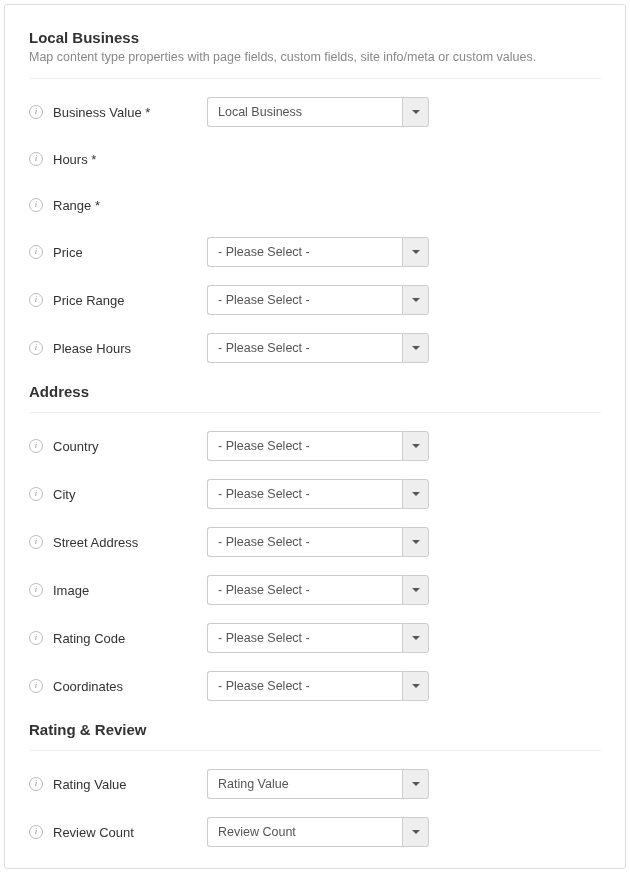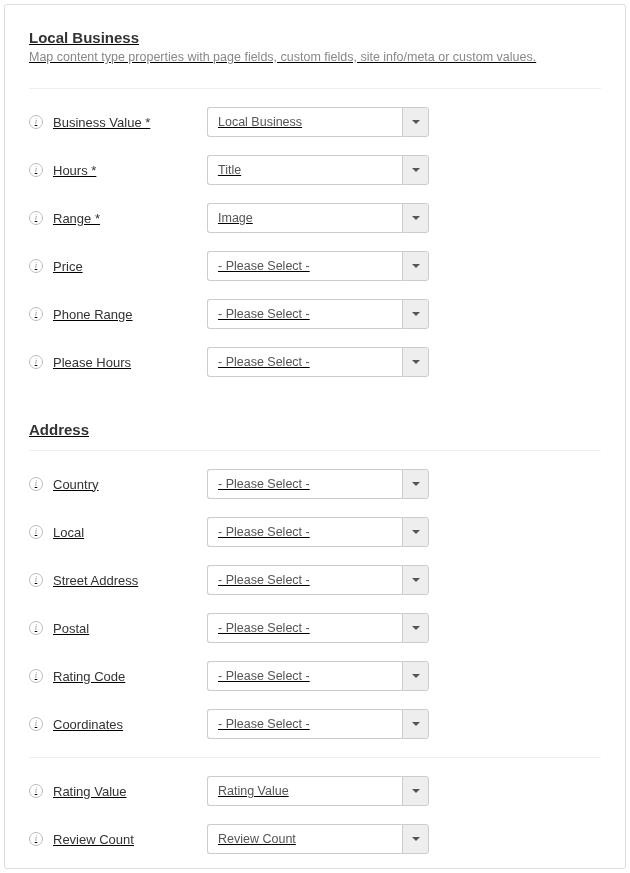--- a/index.html
+++ b/index.html
@@ -8,40 +8,39 @@
     font-family: Arial, Helvetica, sans-serif;
     background: #ffffff;
     padding: 4px;
   }
   .panel {
     border: 1px solid #dddddd;
     border-radius: 3px;
     width: 100%;
     height: 100%;
     padding: 24px 24px 32px 24px;
-    text-decoration: underline;
   }
   .section-heading {
     font-size: 15px;
     font-weight: bold;
     color: #333333;
     margin-bottom: 4px;
   }
   .section-sub {
     font-size: 12.5px;
     color: #888888;
-    margin-bottom: 24px;
+    margin-bottom: 14px;
   }
   .rule {
     border: none;
     border-top: 1px solid #eeeeee;
     margin-bottom: 18px;
   }
   .section-heading.mt {
-    margin-top: 44px;
+    margin-top: 20px;
     margin-bottom: 12px;
   }
   .row {
     display: flex;
     align-items: center;
     margin-bottom: 18px;
     min-height: 28px;
   }
   .label-cell {
     display: flex;
@@ -127,58 +126,46 @@
           <span class="caret"></span>
         </div>
     </div>
   </div>
 
   <div class="row">
     <div class="label-cell">
       <span class="info-icon">i</span>
       <span>Hours *</span>
     </div>
-    <div class="select-wrap">
-      <div class="select-value">Title</div>
-      <div class="select-btn">
-          <span class="caret"></span>
-        </div>
-    </div>
   </div>
 
   <div class="row">
     <div class="label-cell">
       <span class="info-icon">i</span>
       <span>Range *</span>
     </div>
-    <div class="select-wrap">
-      <div class="select-value">Image</div>
-      <div class="select-btn">
-          <span class="caret"></span>
-        </div>
-    </div>
   </div>
 
   <div class="row">
     <div class="label-cell">
       <span class="info-icon">i</span>
       <span>Price</span>
     </div>
     <div class="select-wrap">
       <div class="select-value">- Please Select -</div>
       <div class="select-btn">
           <span class="caret"></span>
         </div>
     </div>
   </div>
 
   <div class="row">
     <div class="label-cell">
       <span class="info-icon">i</span>
-      <span>Phone Range</span>
+      <span>Price Range</span>
     </div>
     <div class="select-wrap">
       <div class="select-value">- Please Select -</div>
       <div class="select-btn">
           <span class="caret"></span>
         </div>
     </div>
   </div>
 
   <div class="row">
@@ -206,21 +193,21 @@
       <div class="select-value">- Please Select -</div>
       <div class="select-btn">
           <span class="caret"></span>
         </div>
     </div>
   </div>
 
   <div class="row">
     <div class="label-cell">
       <span class="info-icon">i</span>
-      <span>Local</span>
+      <span>City</span>
     </div>
     <div class="select-wrap">
       <div class="select-value">- Please Select -</div>
       <div class="select-btn">
           <span class="caret"></span>
         </div>
     </div>
   </div>
 
   <div class="row">
@@ -232,21 +219,21 @@
       <div class="select-value">- Please Select -</div>
       <div class="select-btn">
           <span class="caret"></span>
         </div>
     </div>
   </div>
 
   <div class="row">
     <div class="label-cell">
       <span class="info-icon">i</span>
-      <span>Postal</span>
+      <span>Image</span>
     </div>
     <div class="select-wrap">
       <div class="select-value">- Please Select -</div>
       <div class="select-btn">
           <span class="caret"></span>
         </div>
     </div>
   </div>
 
   <div class="row">
@@ -268,20 +255,21 @@
       <span>Coordinates</span>
     </div>
     <div class="select-wrap">
       <div class="select-value">- Please Select -</div>
       <div class="select-btn">
           <span class="caret"></span>
         </div>
     </div>
   </div>
 
+  <div class="section-heading mt">Rating &amp; Review</div>
   <hr class="rule">
 
   <div class="row">
     <div class="label-cell">
       <span class="info-icon">i</span>
       <span>Rating Value</span>
     </div>
     <div class="select-wrap">
       <div class="select-value">Rating Value</div>
       <div class="select-btn">

